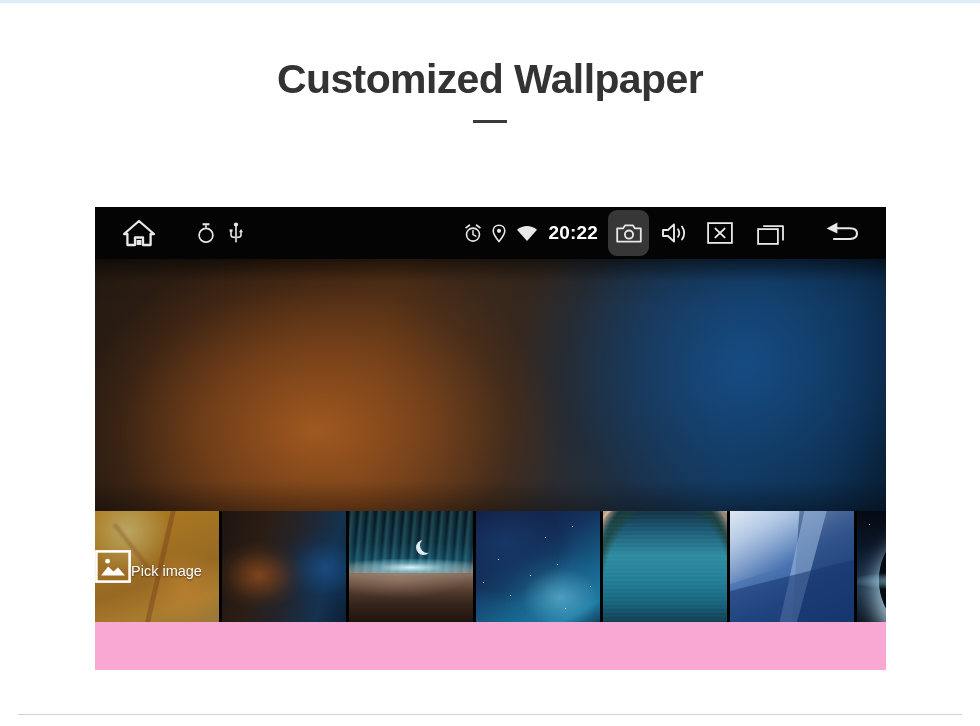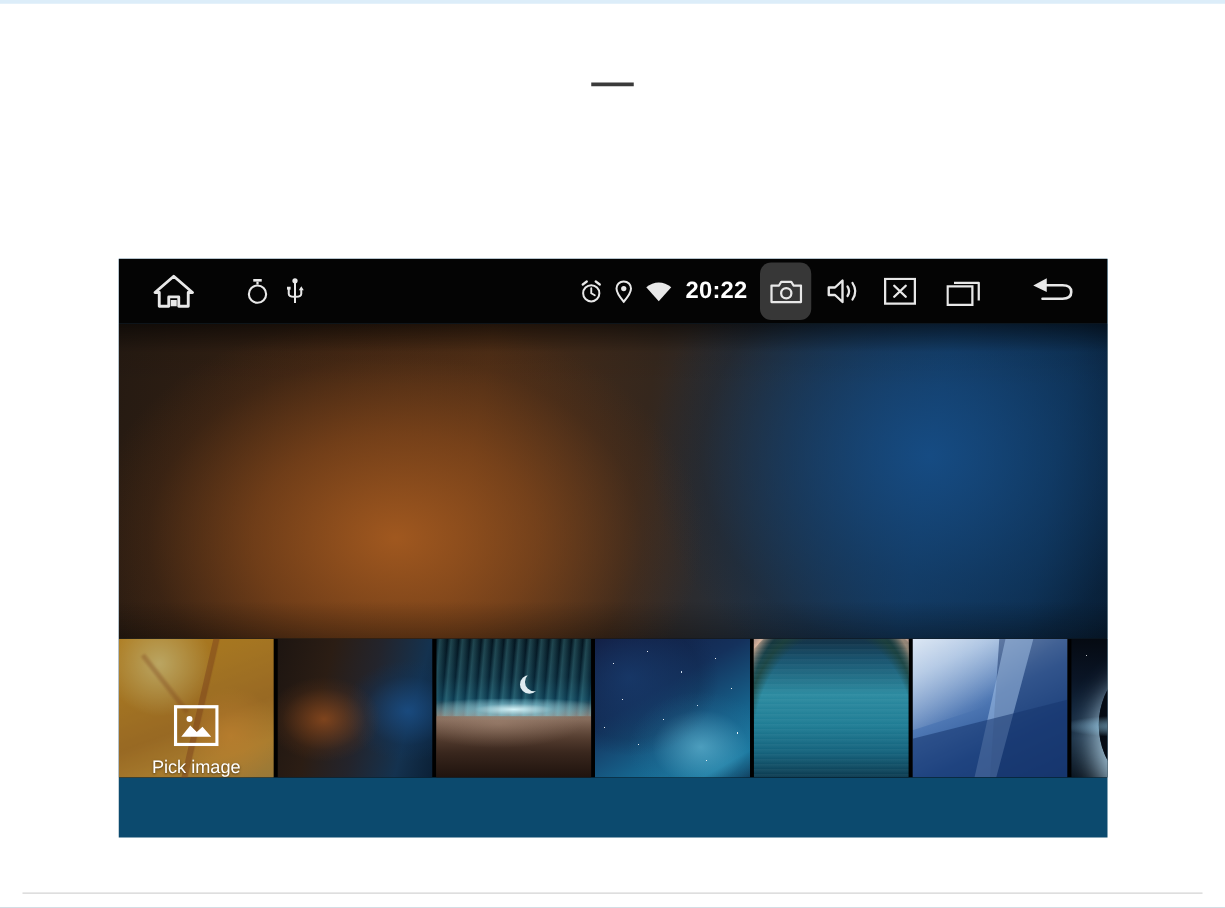--- a/index.html
+++ b/index.html
@@ -62,21 +62,21 @@
     font-weight: normal;
   }
 
   
   .device {
     position: absolute;
     left: 95px;
     top: 207px;
     width: 791px;
     height: 463px;
-    background: #0c4a6e;
+    background: #f9a8d4;
     overflow: hidden;
   }
 
   
   .statusbar {
     position: relative;
     height: 52px;
     width: 100%;
     background: #040404;
     display: flex;
@@ -252,23 +252,23 @@
     height: 52%;
     background: rgba(160,80,35,0.35);
     transform: rotate(-38deg);
     filter: blur(0.8px);
   }
   .pick-overlay {
     position: absolute;
     inset: 0;
     background: rgba(40,30,16,0.3);
     display: flex;
-    flex-direction: column;
-    align-items: center;
-    justify-content: flex-end;
+    flex-direction: row;
+    align-items: center;
+    justify-content: flex-start;
   }
   .pick-label {
     color: #ffffff;
     font-size: 14.5px;
     margin-top: 9px;
     text-shadow: 0 1px 2px rgba(0,0,0,0.55);
   }
 
   
   .tw-current {
@@ -440,20 +440,21 @@
   svg { display: block; }
 </style>
 </head>
 <body>
 
 <div id="page">
 
   <div class="top-accent"></div>
 
   <div class="heading-block">
+    <div class="page-title">Customized Wallpaper</div>
     <div class="title-rule"></div>
   </div>
 
   <div class="device">
 
     <div class="statusbar">
 
       <div class="sb-left">
         <span class="sb-icon home-ic">
           <svg width="34" height="30" viewBox="0 0 34 30">

